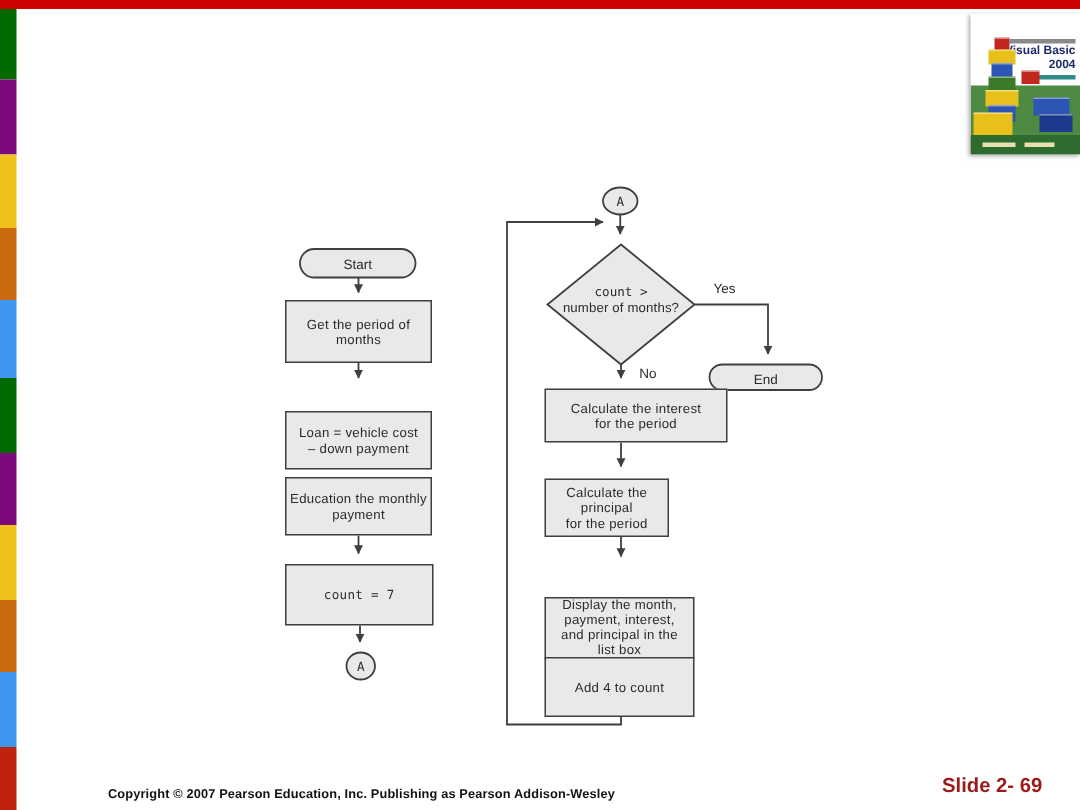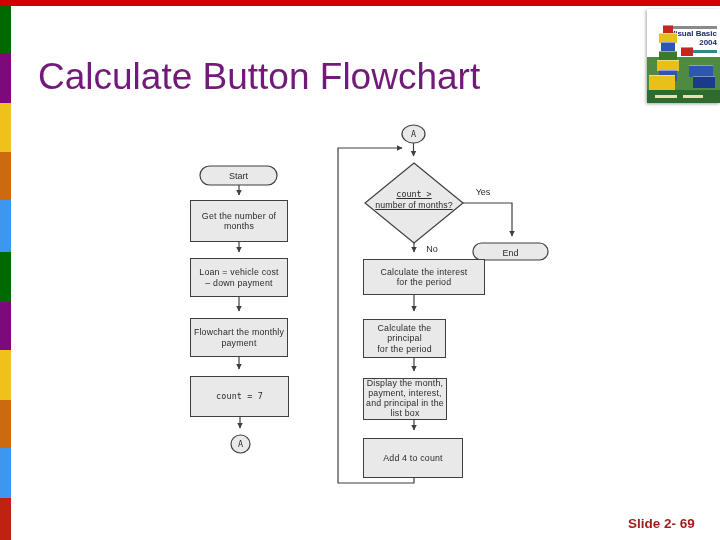--- a/index.html
+++ b/index.html
@@ -19,21 +19,21 @@
   .slide-num{position:absolute;left:628px;top:516px;font-size:13.5px;font-weight:700;color:#9E1B1B;}
   
   .fc-svg{position:absolute;left:0;top:0;}
   .fc-box{position:absolute;background:#E9E9E9;border:1.2px solid #3F3F3F;box-sizing:border-box;
           display:flex;align-items:center;justify-content:center;text-align:center;
           white-space:pre-line;font-size:8.8px;line-height:1.16;color:#2b2b2b;letter-spacing:.2px;}
   .fc-label{position:absolute;display:flex;align-items:center;justify-content:center;
             text-align:center;color:#2b2b2b;font-size:9px;}
   .mono{font-family:"DejaVu Sans Mono",monospace;font-size:8.4px;}
   .diamond-text{position:absolute;left:363px;top:190px;width:102px;text-align:center;color:#2b2b2b;}
-  .diamond-text span{display:block;line-height:1.15;text-decoration:underline;}
+  .diamond-text span{display:block;line-height:1.15;}
   .dt2{font-size:8.8px;letter-spacing:.1px;}
   
   .cover{position:absolute;left:647px;top:9px;width:73px;height:94px;background:#fff;
          box-shadow:-1px 1px 3px rgba(0,0,0,.35);overflow:hidden;}
   .cv-topline{position:absolute;right:3px;top:17px;width:44px;height:3px;background:#8a8a8a;}
   .cv-t1{position:absolute;right:3px;top:21px;width:68px;text-align:right;font-size:8px;
          font-weight:700;color:#1B2A6B;line-height:1;}
   .cv-t2{position:absolute;right:3px;top:30px;width:68px;text-align:right;font-size:8px;
          font-weight:700;color:#1B2A6B;line-height:1;}
   .cv-teal{position:absolute;right:3px;top:41px;width:30px;height:2.5px;background:#2E8B8B;}
@@ -58,21 +58,20 @@
     <div class="sb-orange" style="height:48px"></div>
     <div class="sb-blue" style="height:52px"></div>
     <div class="sb-green" style="height:50px"></div>
     <div class="sb-purple" style="height:48px"></div>
     <div class="sb-yellow" style="height:50px"></div>
     <div class="sb-orange" style="height:48px"></div>
     <div class="sb-blue" style="height:50px"></div>
     <div class="sb-red" style="height:42px"></div>
   </div>
 
-  <div class="title">Calculate Button Flowchart</div>
 
   <div class="cover">
     <div class="cv-topline"></div>
     <div class="cv-t1">Visual Basic</div>
     <div class="cv-t2">2004</div>
     <div class="cv-teal"></div>
     <div class="cv-grass"></div>
     <div class="blk bk-red" style="left:16px;top:16px;width:10px;height:8px"></div>
     <div class="blk bk-yel" style="left:12px;top:24px;width:18px;height:9px"></div>
     <div class="blk bk-blu" style="left:14px;top:33px;width:14px;height:9px"></div>
@@ -124,34 +123,35 @@
     <div class="fc-label mono" style="left:402px;top:125px;width:23px;height:18px">A</div>
     <div class="fc-label mono" style="left:231px;top:435px;width:19px;height:18px">A</div>
     <div class="fc-label" style="left:471px;top:186px;width:24px;height:11px">Yes</div>
     <div class="fc-label" style="left:421px;top:243px;width:22px;height:11px">No</div>
 
     <div class="diamond-text">
       <span class="mono">count &gt;</span>
       <span class="dt2">number of months?</span>
     </div>
 
-    <div class="fc-box" style="left:190px;top:200px;width:98px;height:42px">Get the number of
+    <div class="fc-box" style="left:190px;top:200px;width:98px;height:42px">Get the period of
 months</div>
-    <div class="fc-box" style="left:190px;top:258px;width:98px;height:39px">Loan = vehicle cost
+    <div class="fc-box" style="left:190px;top:274px;width:98px;height:39px">Loan = vehicle cost
 – down payment</div>
-    <div class="fc-box" style="left:190px;top:318px;width:98px;height:39px">Flowchart the monthly
+    <div class="fc-box" style="left:190px;top:318px;width:98px;height:39px">Education the monthly
 payment</div>
     <div class="fc-box mono" style="left:190px;top:376px;width:99px;height:41px">count = 7</div>
 
     <div class="fc-box" style="left:363px;top:259px;width:122px;height:36px">Calculate the interest
 for the period</div>
     <div class="fc-box" style="left:363px;top:319px;width:83px;height:39px">Calculate the principal
 for the period</div>
-    <div class="fc-box" style="left:363px;top:378px;width:84px;height:42px;line-height:1.12">Display the month,
+    <div class="fc-box" style="left:363px;top:398px;width:100px;height:42px;line-height:1.12">Display the month,
 payment, interest,
 and principal in the
 list box</div>
     <div class="fc-box" style="left:363px;top:438px;width:100px;height:40px">Add 4 to count</div>
   </div>
 
+  <div class="footer">Copyright © 2007 Pearson Education, Inc. Publishing as Pearson Addison-Wesley</div>
   <div class="slide-num">Slide 2- 69</div>
 
 </div>
 
 </body></html>

